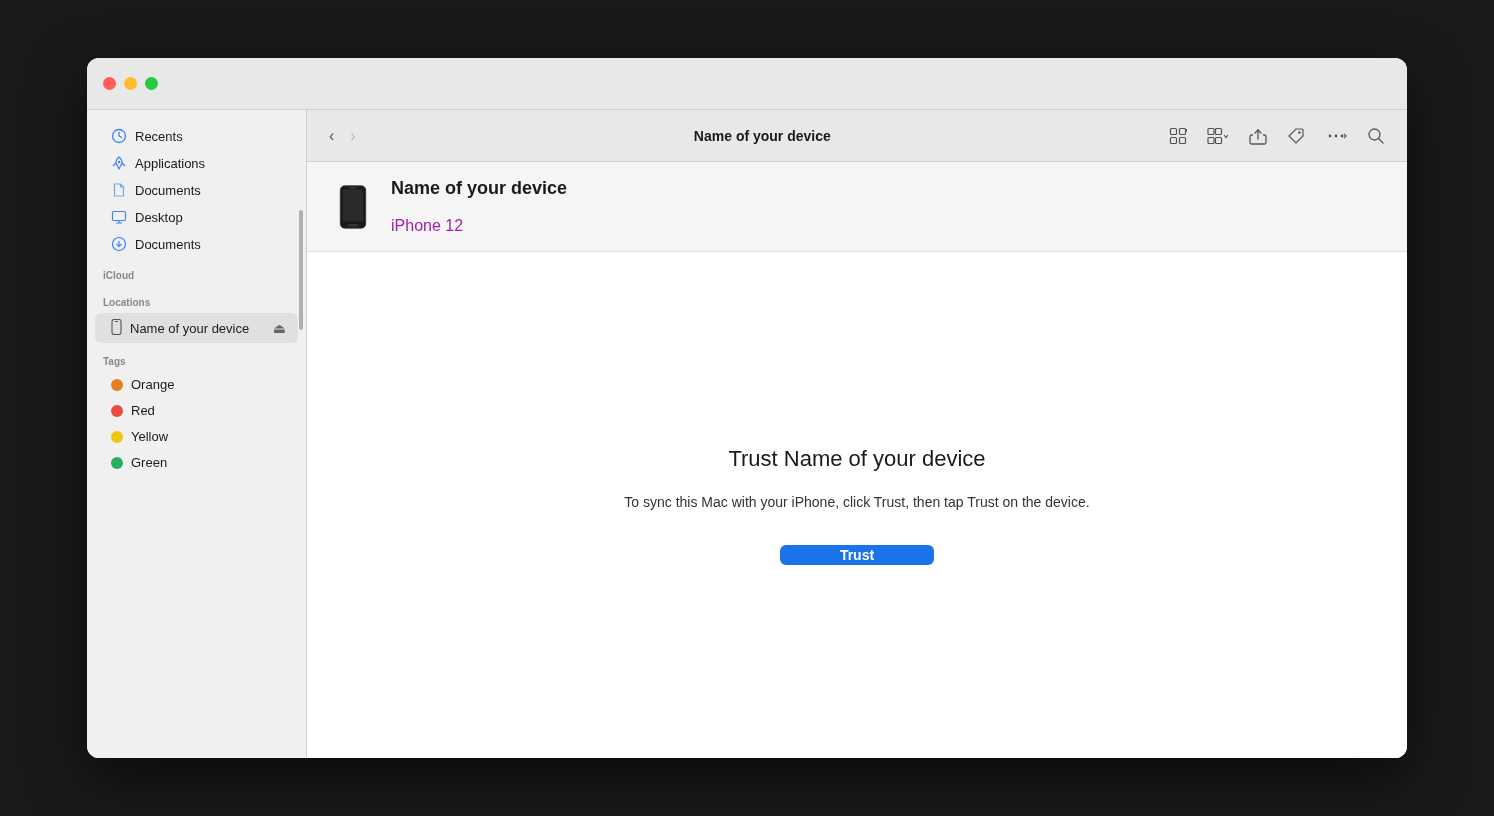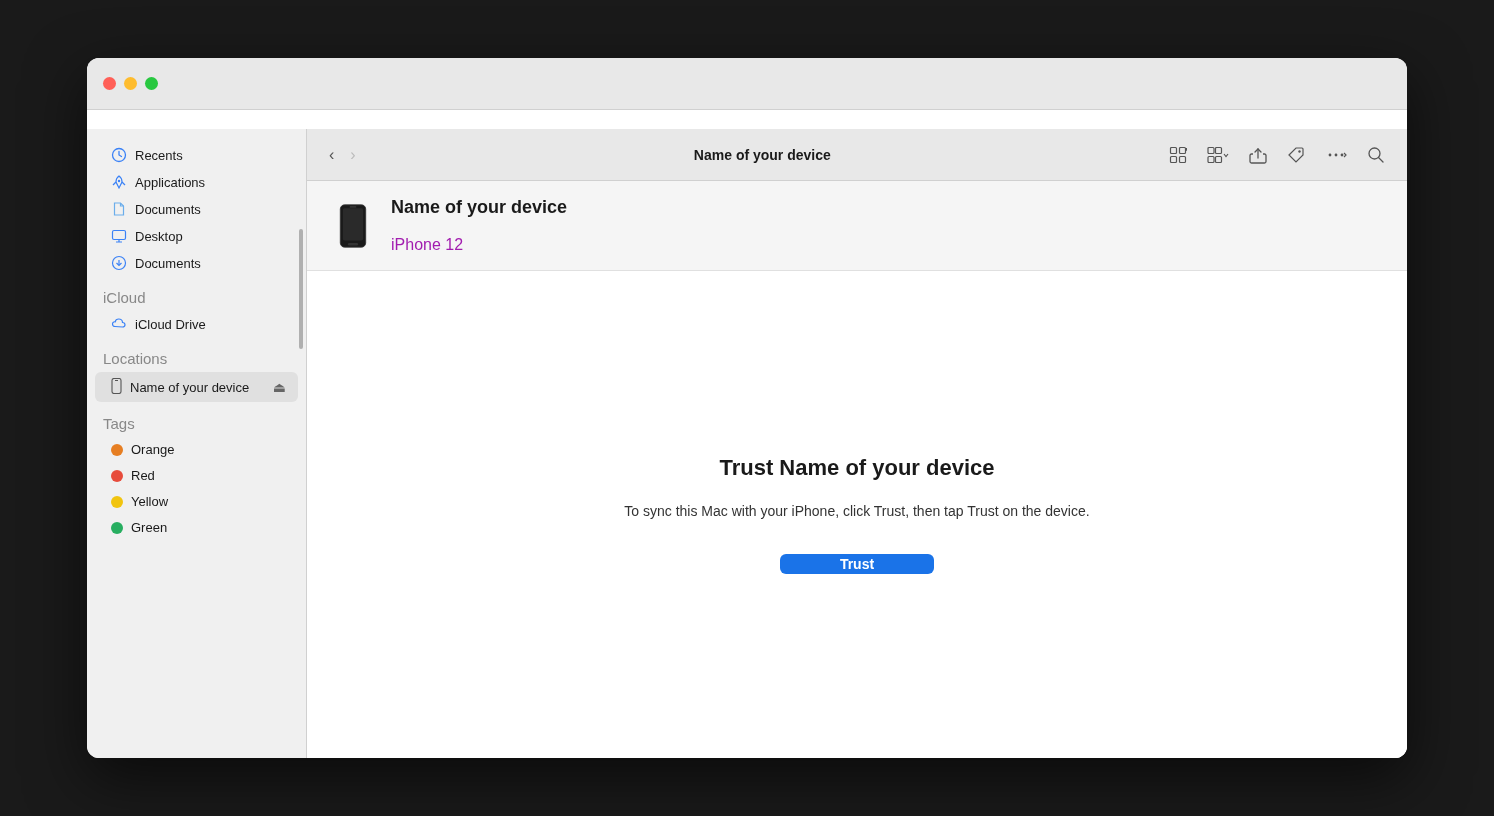--- a/index.html
+++ b/index.html
@@ -13,21 +13,20 @@
     }
     .window {
       width: 1320px;
       height: 700px;
       background: #ffffff;
       border-radius: 12px;
       overflow: hidden;
       display: flex;
       flex-direction: column;
       box-shadow: 0 20px 60px rgba(0,0,0,0.6);
-      gap: 19px;
     }
     
     .titlebar {
       height: 52px;
       background: #e8e8e8;
       display: flex;
       align-items: center;
       padding: 0 16px;
       border-bottom: 1px solid #d0d0d0;
       flex-shrink: 0;
@@ -58,22 +57,22 @@
     .sidebar {
       width: 220px;
       background: #f0f0f0;
       border-right: 1px solid #d0d0d0;
       padding: 12px 0;
       overflow-y: auto;
       flex-shrink: 0;
       position: relative;
     }
     .sidebar-section-label {
-      font-size: 15px;
-      font-weight: 400;
+      font-size: 10px;
+      font-weight: 700;
       color: #888;
       padding: 12px 16px 4px 16px;
       text-transform: none;
       letter-spacing: 0;
     }
     .sidebar-item {
       display: flex;
       align-items: center;
       gap: 8px;
       padding: 5px 16px;
@@ -234,21 +233,21 @@
       flex: 1;
       display: flex;
       flex-direction: column;
       align-items: center;
       justify-content: center;
       padding: 40px;
       background: #fff;
     }
     .trust-title {
       font-size: 22px;
-      font-weight: 700;
+      font-weight: 400;
       color: #1a1a1a;
       margin-bottom: 20px;
     }
     .trust-description {
       font-size: 14px;
       color: #333;
       text-align: right;
       max-width: 600px;
       line-height: 1.5;
       margin-bottom: 32px;
@@ -336,28 +335,20 @@
             <circle cx="8" cy="8" r="6.5" stroke="#3b82f6" stroke-width="1.2"></circle>
             <line x1="8" y1="5" x2="8" y2="10" stroke="#3b82f6" stroke-width="1.2"></line>
             <polyline points="5.5,8 8,10.5 10.5,8" stroke="#3b82f6" stroke-width="1.2" fill="none"></polyline>
           </svg>
         </span>
         <span>Documents</span>
       </div>
 
       <div class="sidebar-section-label">iCloud</div>
 
-      <div class="sidebar-item">
-        <span class="icon">
-          <svg width="16" height="16" viewBox="0 0 16 16" fill="none">
-            <path d="M4 10.5 C2.5 10.5 1.5 9.5 1.5 8 C1.5 6.5 2.8 5.5 4.2 5.8 C4.5 4.2 6 3 7.8 3 C9.8 3 11.5 4.5 11.5 6.5 C12.8 6.5 14 7.5 14 8.8 C14 10.2 12.8 11 11.5 11 L4 10.5Z" stroke="#3b82f6" stroke-width="1.2" fill="none"></path>
-          </svg>
-        </span>
-        <span>iCloud Drive</span>
-      </div>
 
       <div class="sidebar-section-label">Locations</div>
 
       <div class="sidebar-device-item">
         <div class="left">
           <span class="icon">
             <svg width="11" height="16" viewBox="0 0 11 16" fill="none">
               <rect x="1" y="0.5" width="9" height="15" rx="2" stroke="#555" stroke-width="1.1"></rect>
               <line x1="4" y1="2.5" x2="7" y2="2.5" stroke="#555" stroke-width="1"></line>
             </svg>

